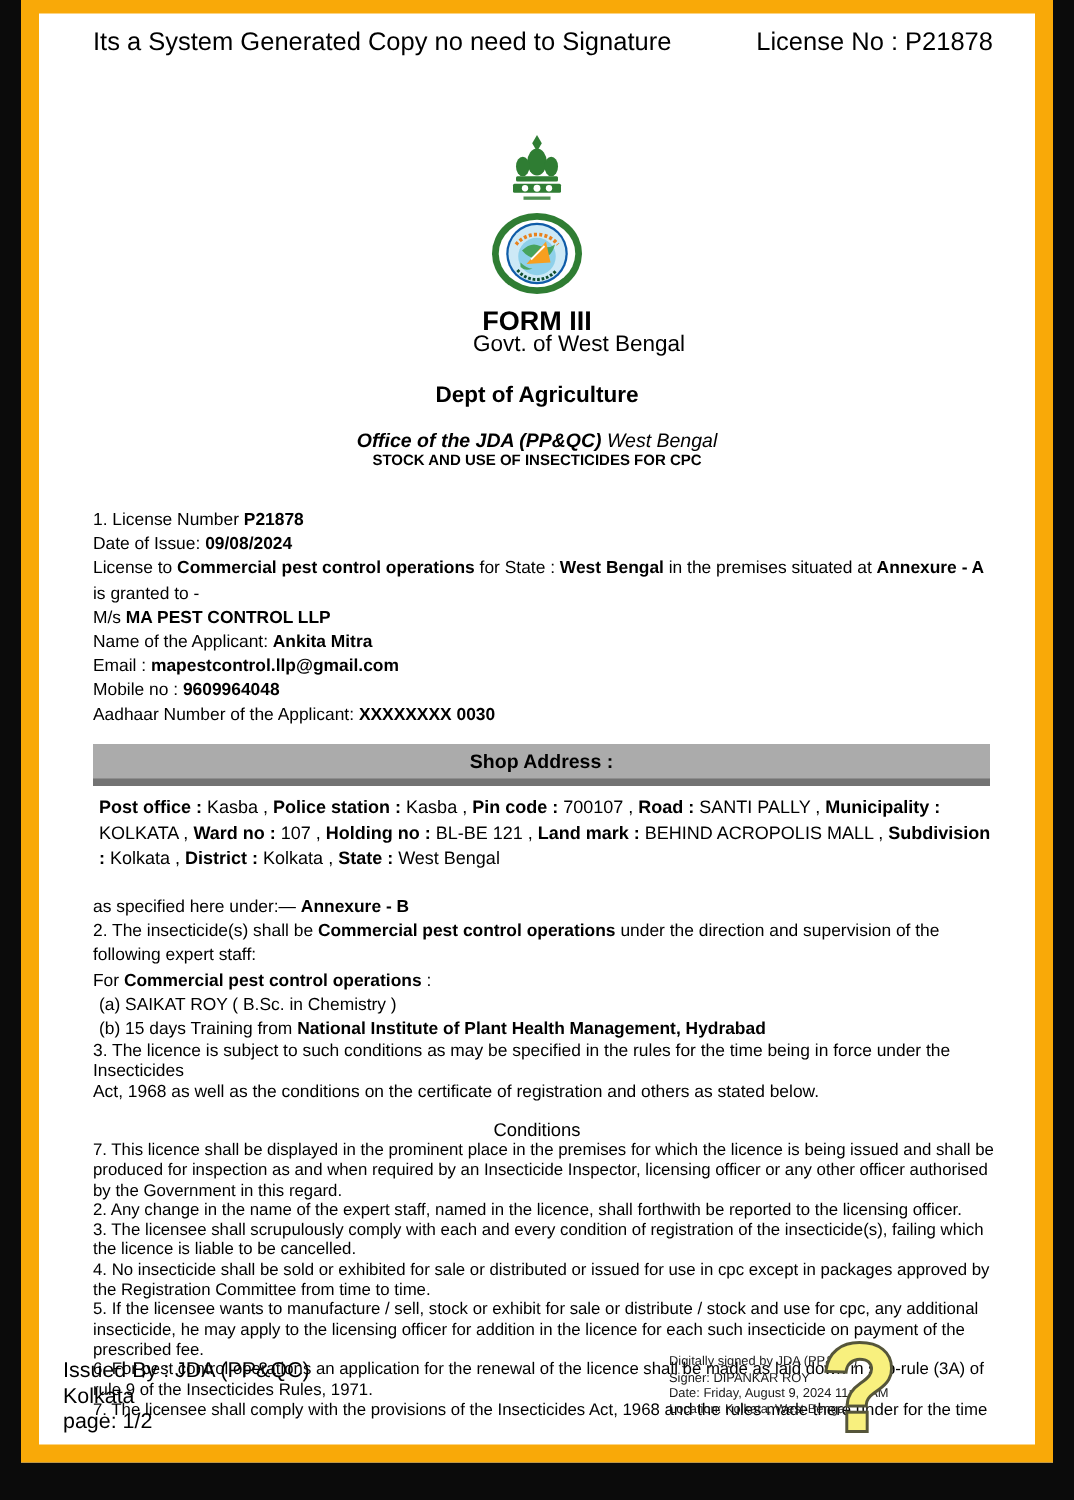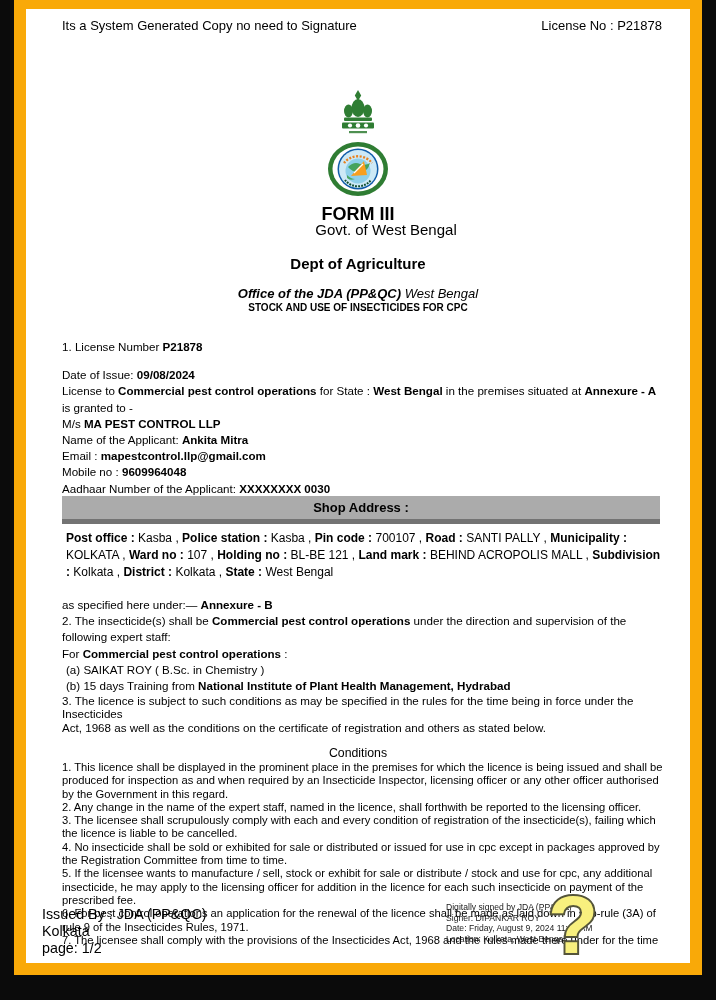--- a/index.html
+++ b/index.html
@@ -12,35 +12,35 @@
   }
   .page{
     position:absolute;left:14px;top:0;width:688px;height:975px;
     box-sizing:border-box;background:#ffffff;
     border:12px solid #F9A908;border-top-width:9px;
   }
   .page-inner{position:relative;width:100%;height:100%;}
   .b{font-weight:bold;}
   .top-row{
     position:absolute;top:9px;left:36px;right:28px;
-    display:flex;justify-content:space-between;font-size:13px;
+    display:flex;justify-content:space-between;font-size:17px;
   }
   .emblem-wrap{position:absolute;top:80px;left:0;width:100%;text-align:center;}
   .t-center{position:absolute;left:0;width:100%;text-align:center;}
   .t-form{top:195px;font-size:18px;font-weight:bold;}
   .t-govt{top:212px;font-size:15px;font-weight:normal;margin-left:28px;}
   .t-dept{top:246px;font-size:15px;font-weight:bold;}
   .t-office{top:277px;font-size:13px;font-style:italic;}
   .t-subject{top:293px;font-size:10px;font-weight:bold;}
   .t-subrule{top:309px;font-size:12.5px;}
   .details{
     position:absolute;top:330px;left:36px;right:26px;
     font-size:11.6px;line-height:16.2px;
   }
-  .details .gap{margin-top:12px;}
+  .details .gap{margin-top:0;}
   .shop-bar{
     position:absolute;top:487px;left:36px;right:30px;height:23px;
     background:#ABABAB;border-bottom:5px solid #737373;
     text-align:center;font-weight:bold;font-size:13px;line-height:23px;
   }
   .shop-address{
     position:absolute;top:521px;left:40px;right:26px;
     font-size:12px;line-height:17px;
   }
   .mid{
@@ -128,21 +128,21 @@
       <div><span>2. The insecticide(s) shall be </span><span class="b">Commercial pest control operations</span><span> under the direction and supervision of the following expert staff:</span></div>
       <div><span>For </span><span class="b">Commercial pest control operations</span><span> :</span></div>
       <div class="indent">(a) SAIKAT ROY ( B.Sc. in Chemistry )</div>
       <div class="indent"><span>(b) 15 days Training from </span><span class="b">National Institute of Plant Health Management, Hydrabad</span></div>
       <div class="tight">3. The licence is subject to such conditions as may be specified in the rules for the time being in force under the Insecticides</div>
       <div class="tight">Act, 1968 as well as the conditions on the certificate of registration and others as stated below.</div>
     </div>
 
     <div class="t-center cond-head">Conditions</div>
     <div class="conds">
-      <div>1. This licence shall be displayed in the prominent place in the premises for which the licence is being issued and shall be produced for inspection as and when required by an Insecticide Inspector, licensing officer or any other officer authorised by the Government in this regard.</div>
+      <div>7. This licence shall be displayed in the prominent place in the premises for which the licence is being issued and shall be produced for inspection as and when required by an Insecticide Inspector, licensing officer or any other officer authorised by the Government in this regard.</div>
       <div>2. Any change in the name of the expert staff, named in the licence, shall forthwith be reported to the licensing officer.</div>
       <div>3. The licensee shall scrupulously comply with each and every condition of registration of the insecticide(s), failing which the licence is liable to be cancelled.</div>
       <div>4. No insecticide shall be sold or exhibited for sale or distributed or issued for use in cpc except in packages approved by the Registration Committee from time to time.</div>
       <div>5. If the licensee wants to manufacture / sell, stock or exhibit for sale or distribute / stock and use for cpc, any additional insecticide, he may apply to the licensing officer for addition in the licence for each such insecticide on payment of the prescribed fee.</div>
       <div>6. For pest control operations an application for the renewal of the licence shall be made as laid down in sub-rule (3A) of rule 9 of the Insecticides Rules, 1971.</div>
       <div>7. The licensee shall comply with the provisions of the Insecticides Act, 1968 and the rules made there under for the time</div>
     </div>
 
     <div class="footer-left">
       <div>Issued By : JDA (PP&amp;QC)</div>

